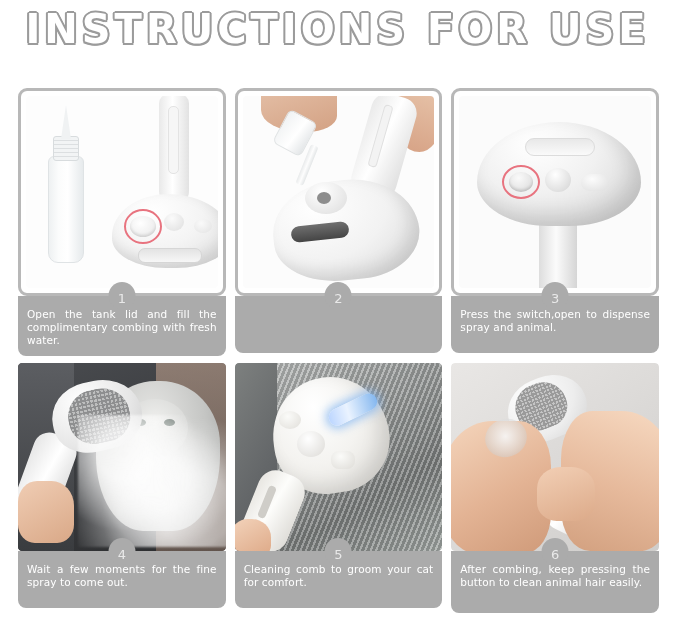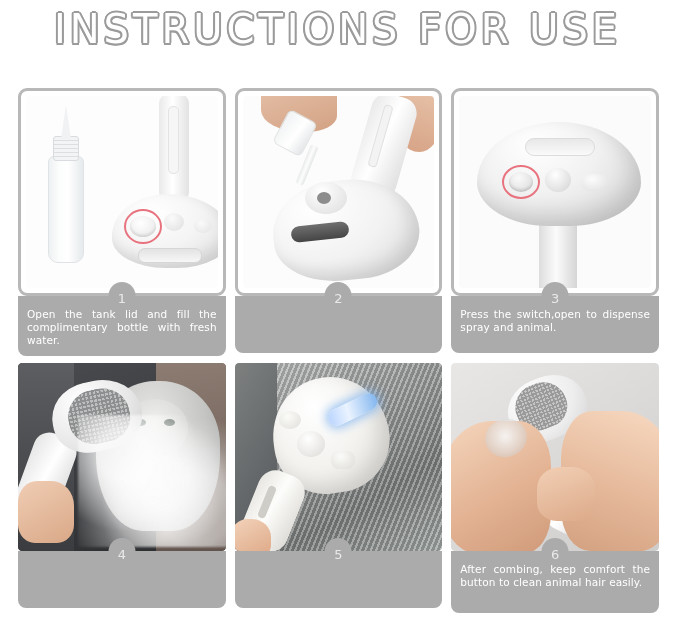--- a/index.html
+++ b/index.html
@@ -17,21 +17,21 @@
 
   
   .page-title {
     position: absolute;
     top: 6px;
     left: 0;
     width: 675px;
     text-align: center;
     font-family: "DejaVu Sans", sans-serif;
     font-size: 40px;
-    font-weight: 400;
+    font-weight: 700;
     letter-spacing: 4px;
     color: #ffffff;
     -webkit-text-stroke: 2.2px #9b9b9b;
     paint-order: stroke fill;
     text-shadow:
        2px 0 0 #9b9b9b, -2px 0 0 #9b9b9b,
        0 2px 0 #9b9b9b, 0 -2px 0 #9b9b9b,
        1.5px 1.5px 0 #9b9b9b, -1.5px 1.5px 0 #9b9b9b,
        1.5px -1.5px 0 #9b9b9b, -1.5px -1.5px 0 #9b9b9b;
     white-space: nowrap;
@@ -450,21 +450,21 @@
         <div class="device1-bulb"></div>
         <div class="device1-btn"></div>
         <div class="device1-knob"></div>
         <div class="device1-btn2"></div>
         <div class="device1-vent"></div>
         <div class="hl-circle hl1"></div>
       </div>
     </div>
     <div class="caption">
       <div class="badge">1</div>
-      <span>Open the tank lid and fill the complimentary bottle with fresh water.</span>
+      <span>Open the tank lid and fill the complimentary combing with fresh water.</span>
     </div>
   </div>
 
   <div class="step">
     <div class="photo-frame">
       <div class="photo">
         <div class="bg p2-bg"></div>
         <div class="p2-hand"></div>
         <div class="p2-hand2"></div>
         <div class="p2-neck"></div>
@@ -513,56 +513,58 @@
         <div class="p4-eyeR"></div>
         <div class="p4-handle"></div>
         <div class="p4-brush-head"></div>
         <div class="p4-pins"></div>
         <div class="p4-fingers"></div>
         <div class="p4-mist"></div>
       </div>
     </div>
     <div class="caption">
       <div class="badge">4</div>
+      <span>Wait a few moments for the fine spray to come out.</span>
     </div>
   </div>
 
   <div class="step row2">
     <div class="photo-frame no-pad">
       <div class="photo">
         <div class="bg p5-bg"></div>
         <div class="p5-furL"></div>
         <div class="p5-body"></div>
         <div class="p5-btn"></div>
         <div class="p5-led"></div>
         <div class="p5-knob"></div>
         <div class="p5-btn2"></div>
         <div class="p5-handle"></div>
         <div class="p5-handleslot"></div>
         <div class="p5-thumb"></div>
       </div>
     </div>
     <div class="caption">
       <div class="badge">5</div>
+      <span>Cleaning comb to groom your cat for comfort.</span>
     </div>
   </div>
 
   <div class="step row2">
     <div class="photo-frame no-pad">
       <div class="photo">
         <div class="bg p6-bg"></div>
         <div class="p6-handle"></div>
         <div class="p6-handleslot"></div>
         <div class="p6-brush-head"></div>
         <div class="p6-pins"></div>
         <div class="p6-handR"></div>
         <div class="p6-handL"></div>
         <div class="p6-thumb"></div>
         <div class="p6-hair"></div>
       </div>
     </div>
     <div class="caption tall">
       <div class="badge">6</div>
-      <span>After combing, keep comfort the button to clean animal hair easily.</span>
+      <span>After combing, keep pressing the button to clean animal hair easily.</span>
     </div>
   </div>
 
 </div>
 
 </body></html>

